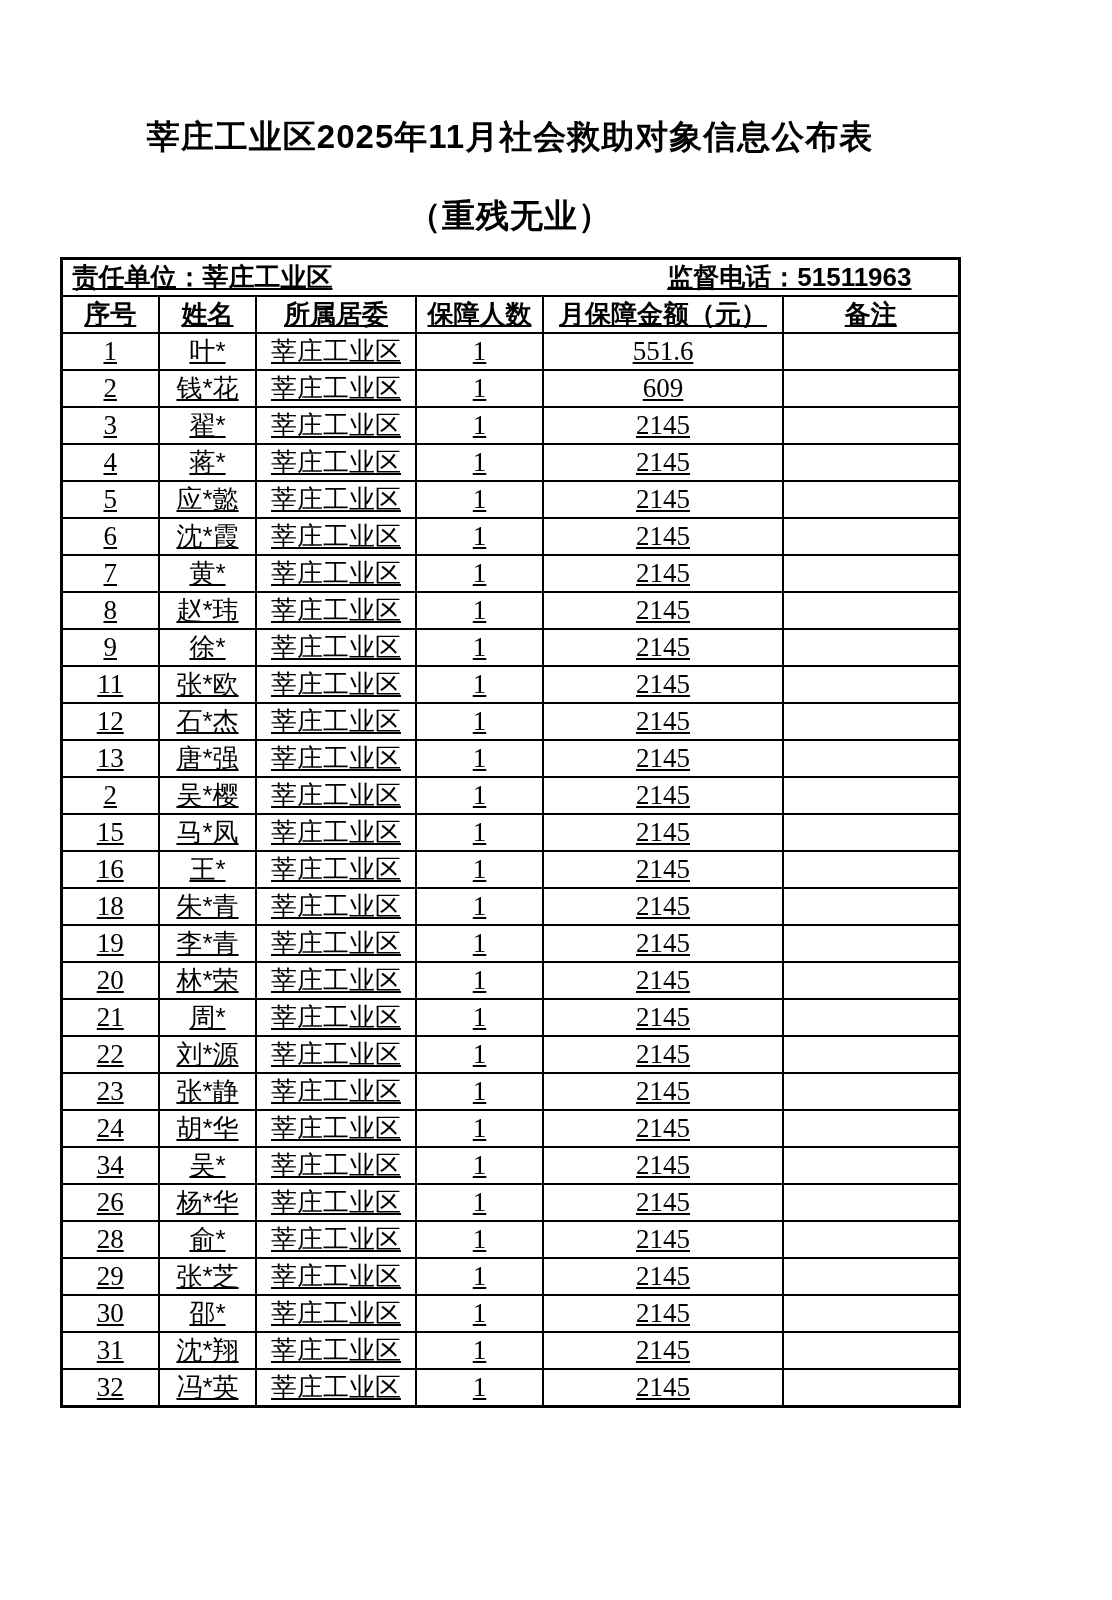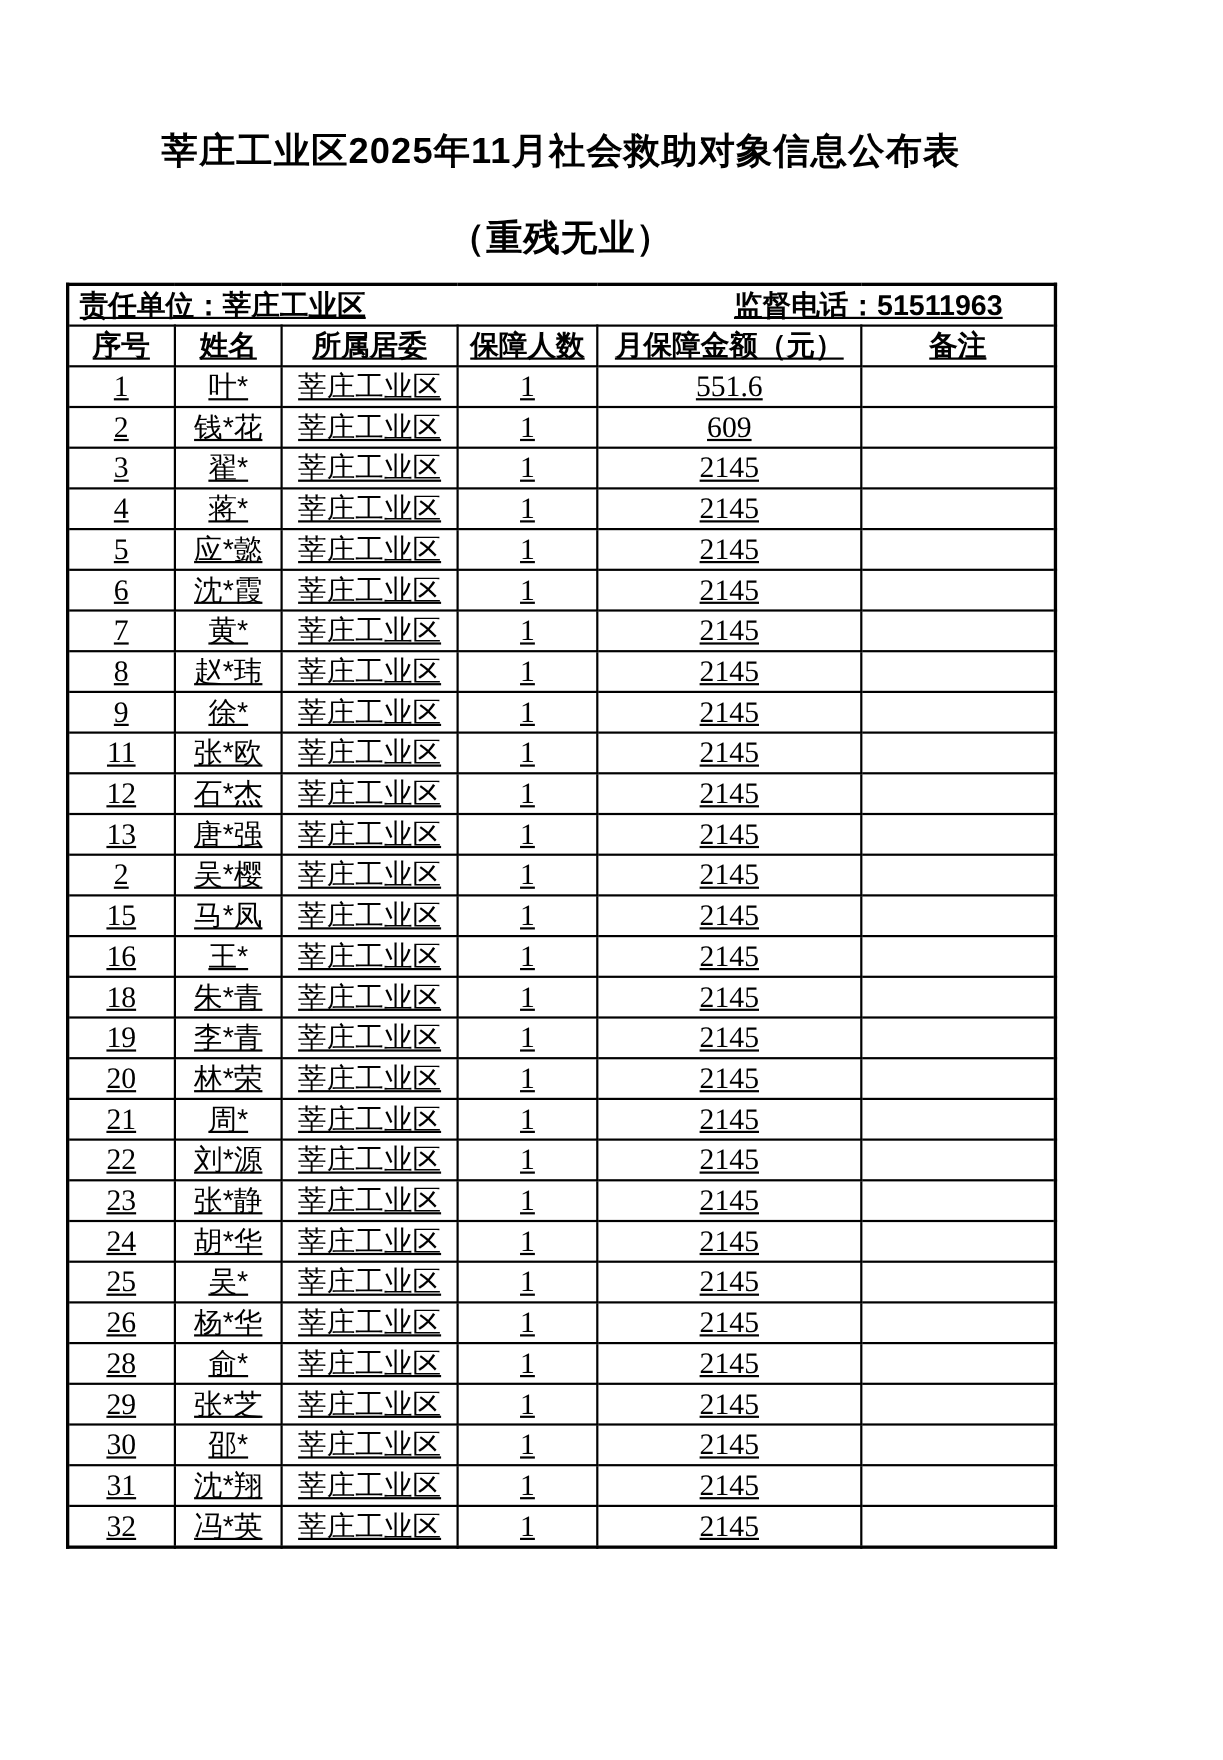--- a/index.html
+++ b/index.html
@@ -279,21 +279,21 @@
         </tr>
         <tr>
           <td class="c-index">24</td>
           <td class="c-name">胡*华</td>
           <td class="c-committee">莘庄工业区</td>
           <td class="c-count">1</td>
           <td class="c-amount">2145</td>
           <td class="c-remark"></td>
         </tr>
         <tr>
-          <td class="c-index">25</td>
+          <td class="c-index">34</td>
           <td class="c-name">吴*</td>
           <td class="c-committee">莘庄工业区</td>
           <td class="c-count">1</td>
           <td class="c-amount">2145</td>
           <td class="c-remark"></td>
         </tr>
         <tr>
           <td class="c-index">26</td>
           <td class="c-name">杨*华</td>
           <td class="c-committee">莘庄工业区</td>

